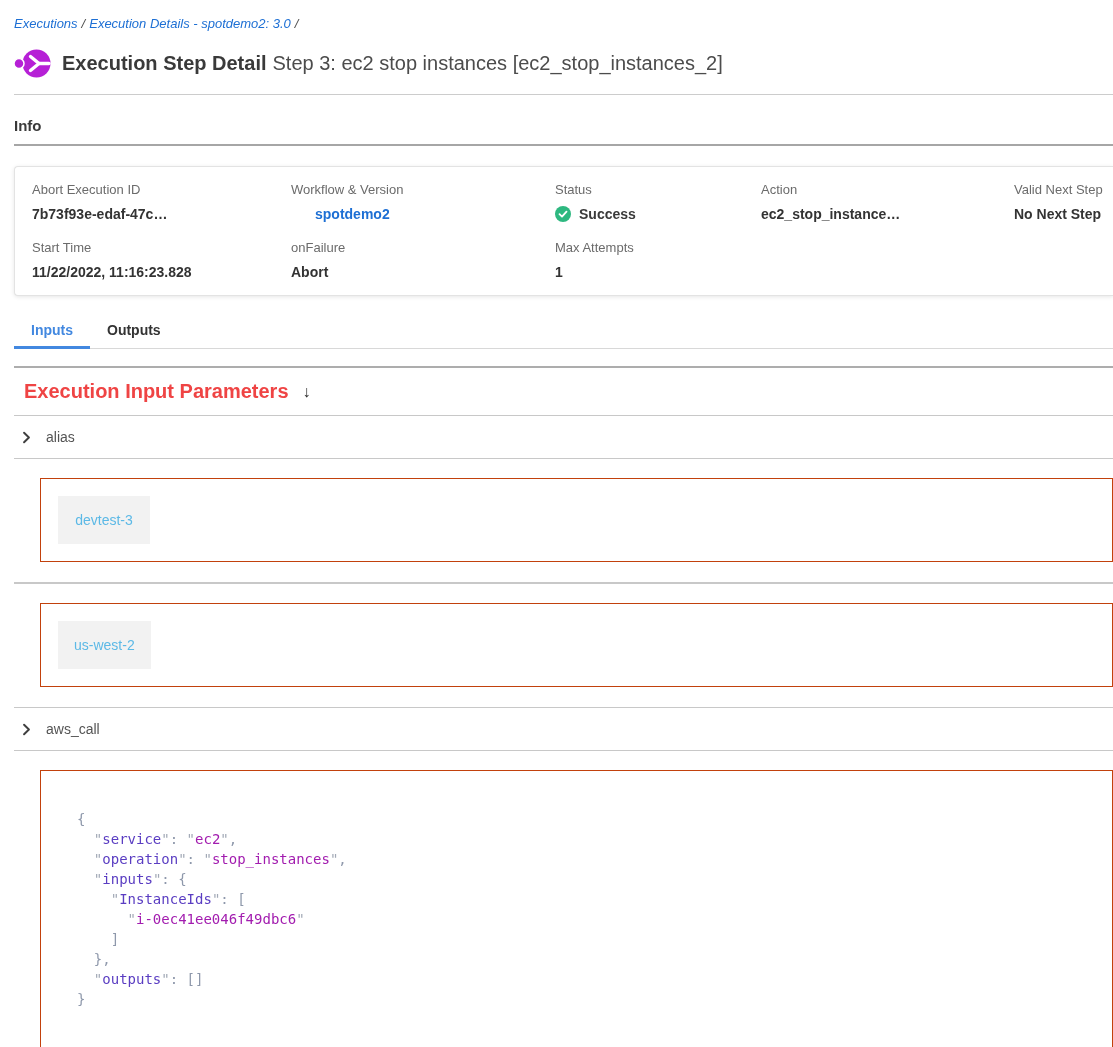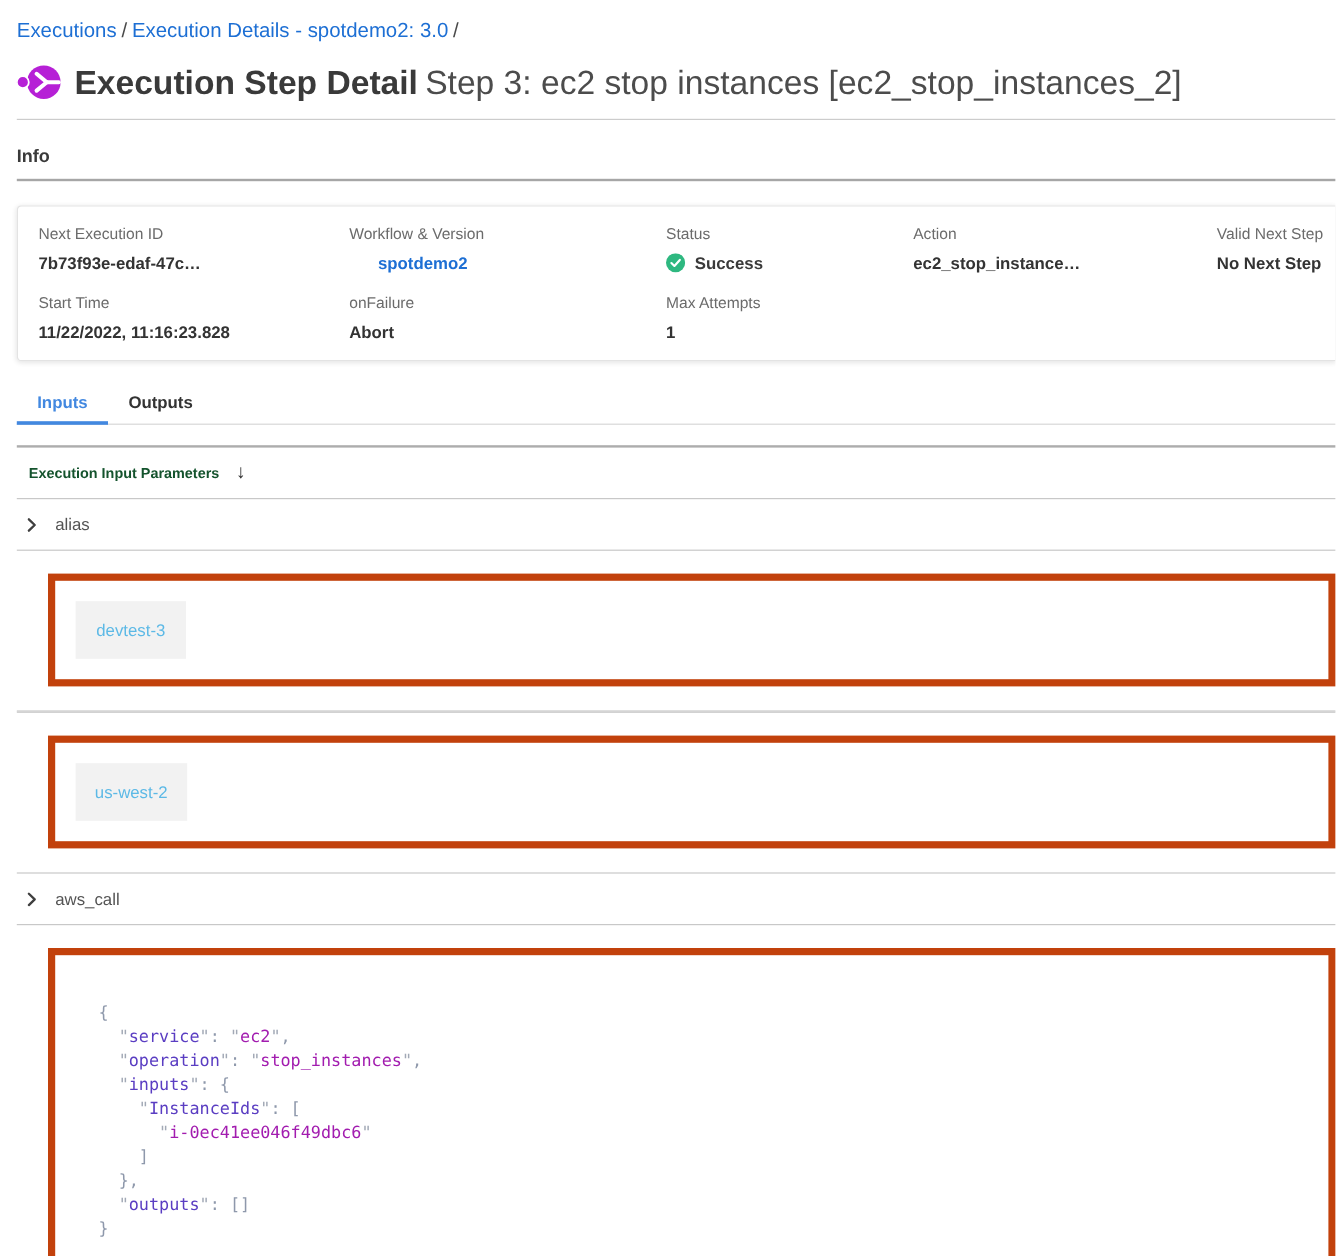--- a/index.html
+++ b/index.html
@@ -1,27 +1,27 @@
 <!DOCTYPE html>
 <html><head>
 <meta charset="utf-8">
 <style>
   * { margin:0; padding:0; box-sizing:border-box; }
   html,body { width:1113px; height:1047px; overflow:hidden; background:#fff;
               font-family:"Liberation Sans", sans-serif; color:#333; }
 
   
-  .breadcrumb { padding:16px 12px 0 14px; font-size:17px; color:#4a4a4a; }
+  .breadcrumb { padding:16px 12px 0 14px; font-size:13px; color:#4a4a4a;font-style:italic; }
   .breadcrumb a { color:#1d6fd4; text-decoration:none; cursor:pointer; }
   .crumb-sep { color:#4a4a4a; padding:0 4px; }
 
   
   .page-header { display:flex; align-items:center; gap:11px; margin:16px 0 0 14px; }
   .logo { width:37px; height:33px; flex:0 0 auto; }
-  .title-line { font-size:28px; color:#4c4c4c; }
+  .title-line { font-size:20px; color:#4c4c4c; }
   .title-line .main-title { font-weight:700; color:#3a3a3a; margin-right:6px; }
 
   .divider-title { height:1px; background:#cccccc; margin:14px 0 0 14px; }
 
   
   .info-heading { margin:22px 0 0 14px; font-size:15px; color:#3a3a3a; }
   .divider-info { height:2px; background:#a6a6a6; margin:10px 0 0 14px; }
 
   .info-card { margin:20px 0 0 14px; background:#fff; border:1px solid #e3e3e3; border-right:none;
                border-radius:4px 0 0 4px; box-shadow:0 1px 4px rgba(0,0,0,.10);
@@ -36,32 +36,32 @@
   
   .tabs { margin:22px 0 0 14px; display:flex; border-bottom:1px solid #d8d8d8; }
   .tab { position:relative; padding:4px 17px 10px; font-size:14px; font-weight:600; color:#333; cursor:pointer; }
   .tab.active { color:#4288e0; }
   .tab.active::after { content:""; position:absolute; left:0; right:0; bottom:-1px; height:3px; background:#4288e0; }
 
   .divider-heavy { height:2px; background:#adadad; margin:17px 0 0 14px; }
 
   
   .params-row { margin:12px 0 12px 24px; display:flex; align-items:center; }
-  .params-label { font-size:12px; font-weight:700; color:#14532d; }
+  .params-label { font-size:20px; font-weight:700; color:#ef4444; }
   .params-arrow { margin-left:14px; font-size:16px; font-weight:700; color:#2e2e2e; cursor:pointer; }
 
   .divider { height:1px; background:#c8c8c8; margin-left:14px; }
 
   
   .section-head { display:flex; align-items:center; gap:13px; padding:13px 0 13px 20px; cursor:pointer; }
   .section-head .sec-label { font-size:14px; color:#545454; }
   .chev { width:13px; height:13px; display:block; }
 
   
-  .panel { margin:19px 0 20px 40px; border:6px solid #c2410c; background:#fff; padding:17px; }
+  .panel { margin:19px 0 20px 40px; border:1px solid #c2410c; background:#fff; padding:17px; }
   .chip { display:inline-block; min-width:92px; background:#f2f2f2; color:#5cb9e6;
           font-size:14px; text-align:center; padding:16px 16px; }
 
   
   .panel.code-panel { padding:38px 16px 16px 36px; height:330px; }
   .json-code { font-family:"DejaVu Sans Mono", monospace; font-size:14px; line-height:20px; white-space:pre; }
   .tok-q { color:#a2a9b6; }
   .tok-k { color:#5a3dc2; }
   .tok-v { color:#a21caf; }
   .tok-p { color:#8e98ab; }
@@ -87,21 +87,21 @@
     </div>
   </header>
 
   <div class="divider-title"></div>
 
   <h2 class="info-heading">Info</h2>
   <div class="divider-info"></div>
 
   <div class="info-card">
     <div class="field">
-      <div class="f-label">Next Execution ID</div>
+      <div class="f-label">Abort Execution ID</div>
       <div class="f-value">7b73f93e-edaf-47c…</div>
     </div>
     <div class="field">
       <div class="f-label">Workflow &amp; Version</div>
       <div class="f-value link">spotdemo2</div>
     </div>
     <div class="field">
       <div class="f-label">Status</div>
       <div class="f-value status">
         <svg class="check-icon" viewBox="0 0 16 16">

